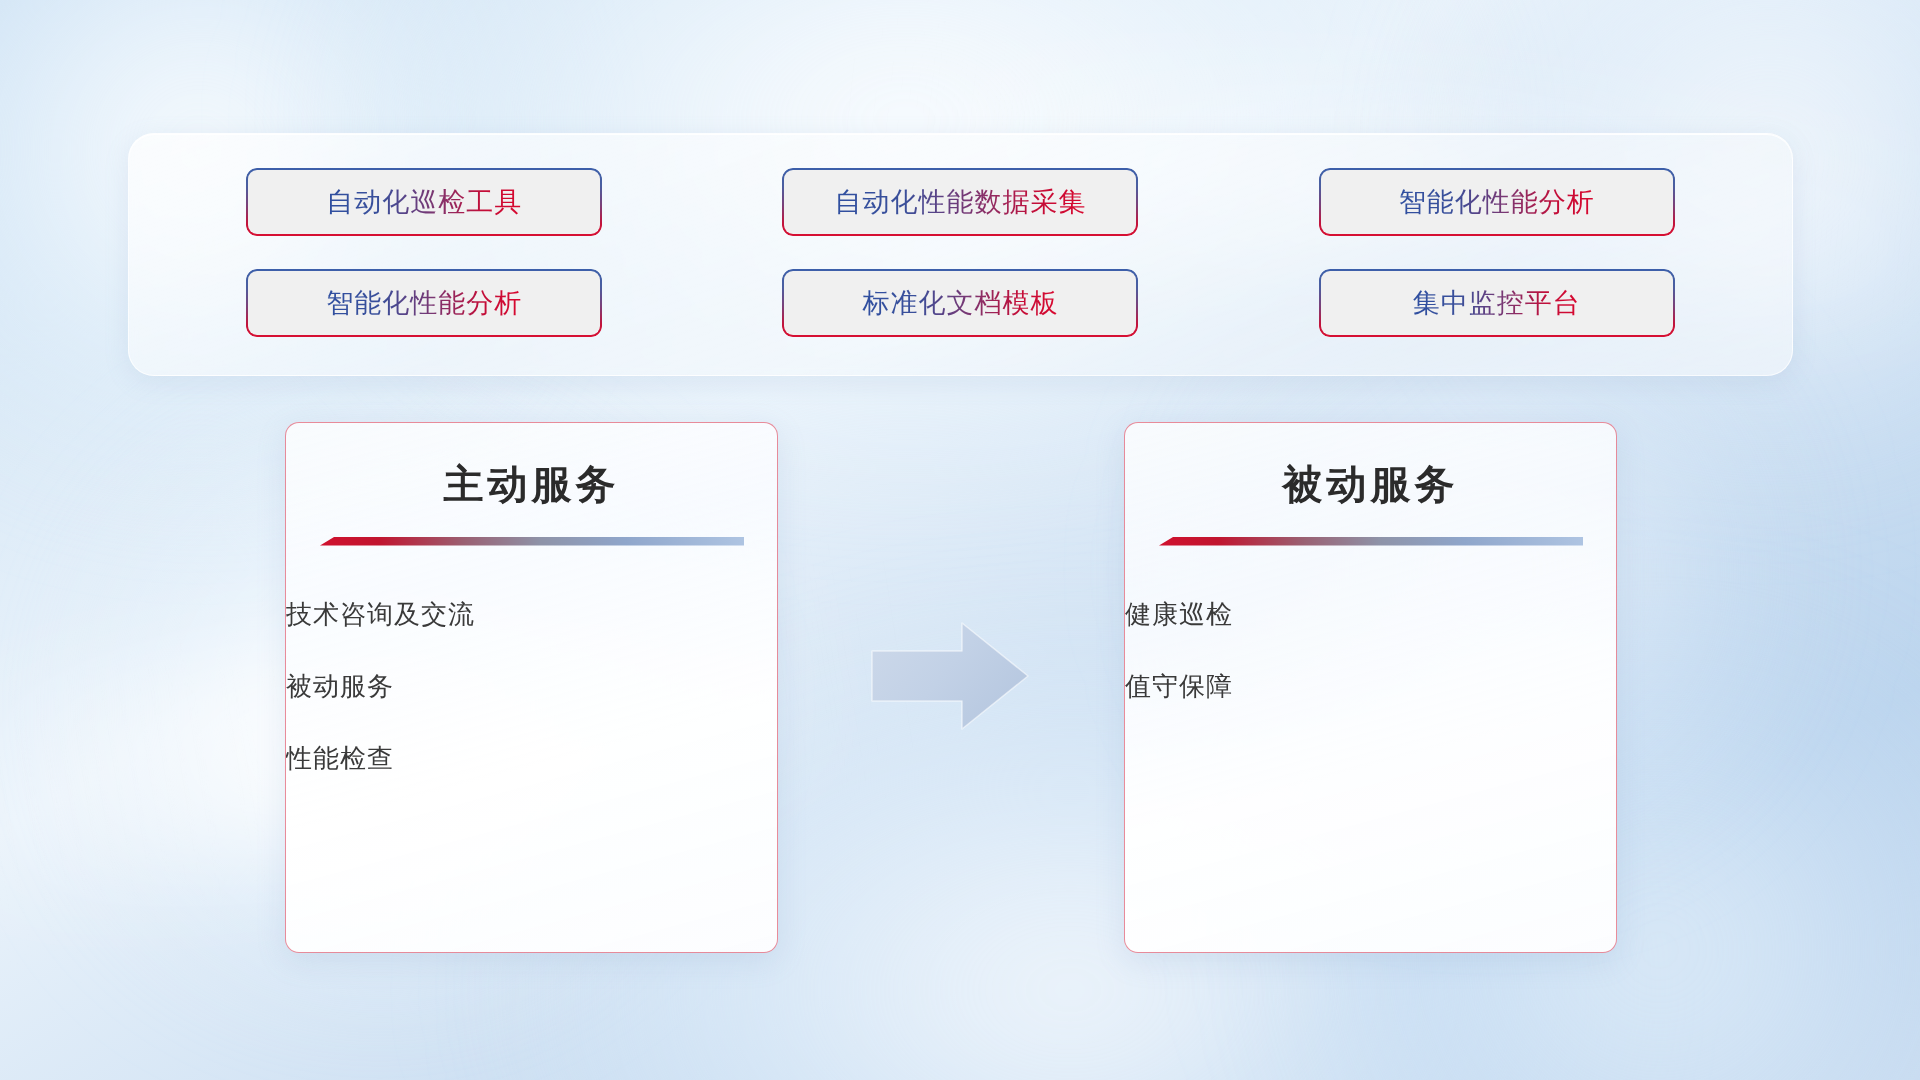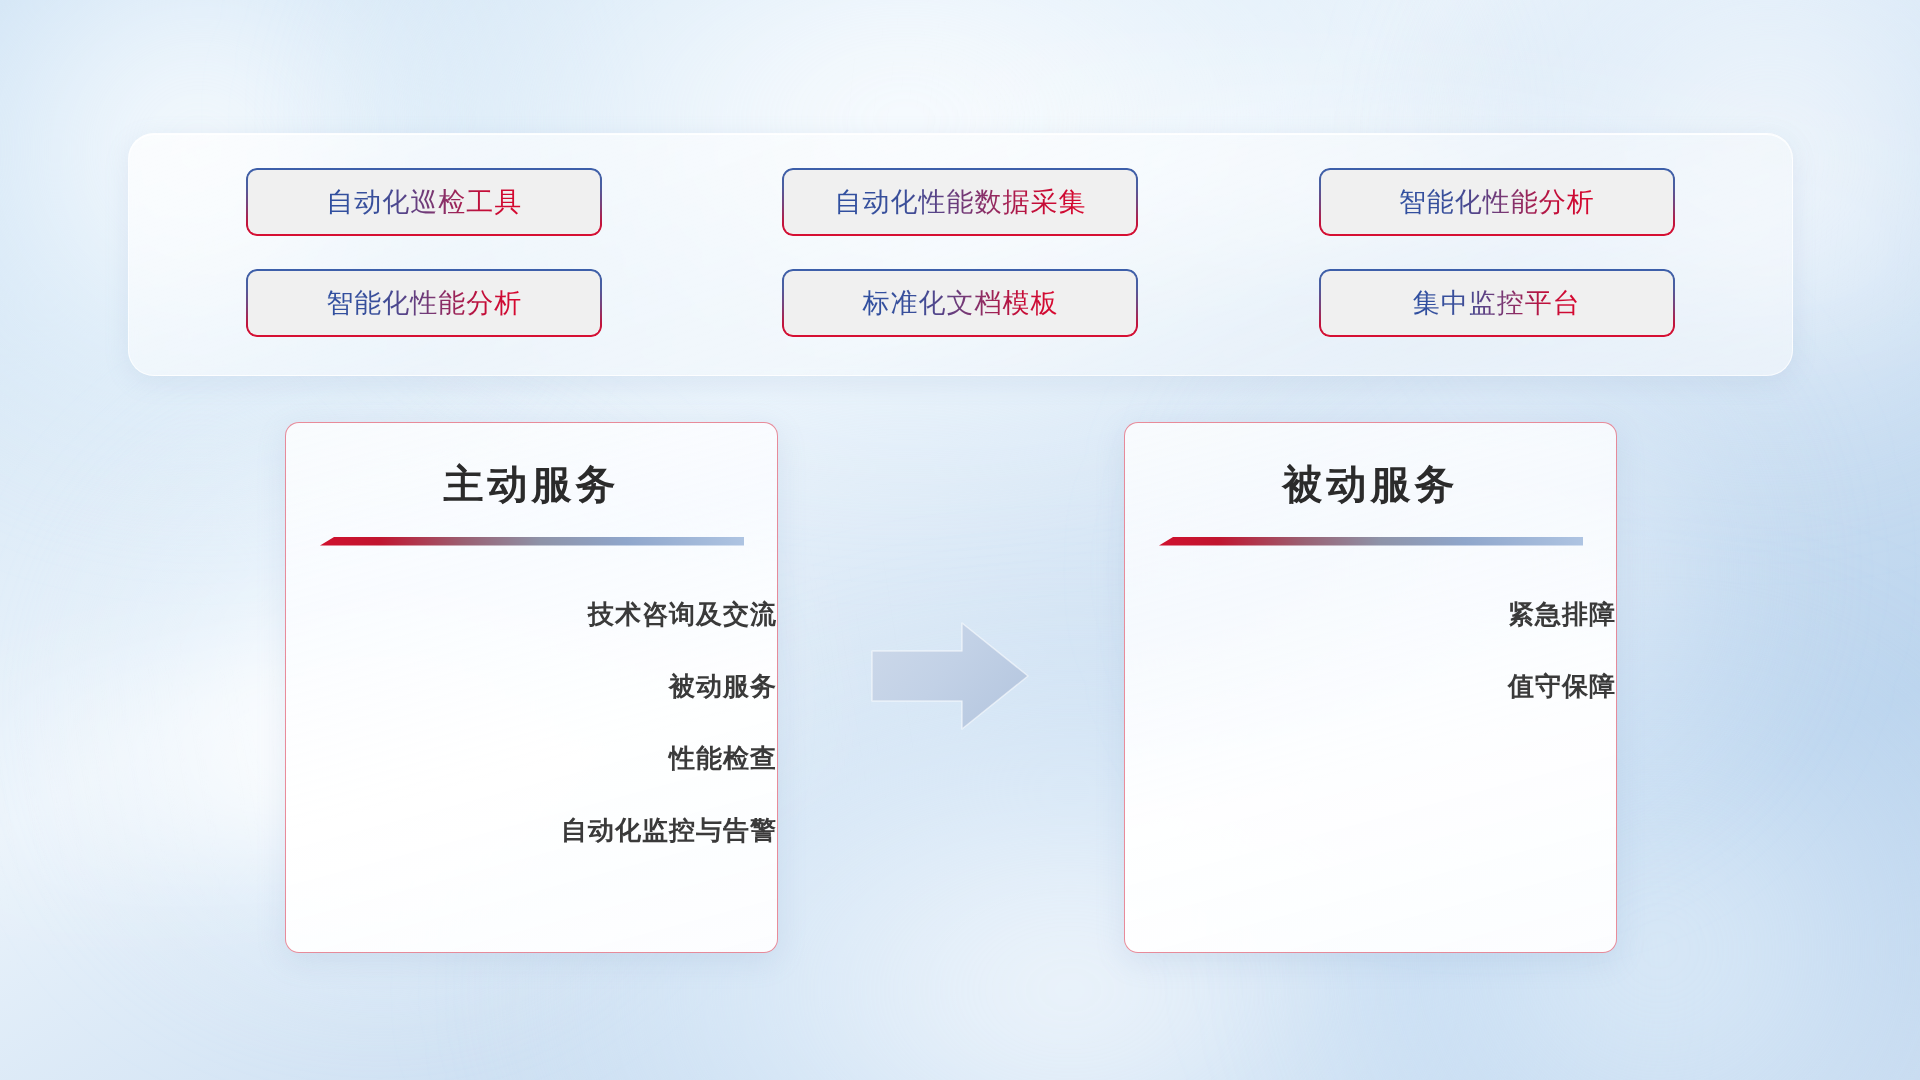--- a/index.html
+++ b/index.html
@@ -91,24 +91,23 @@
   .card-title{
     text-align:center; font-size:40px; font-weight:700; color:#2b2b2b;
     letter-spacing:4px; margin-top:34px;
   }
   .divider{
     position:relative; height:10px; margin:24px auto 0; width:424px;
   }
   .divider svg{ display:block; width:100%; height:100%; }
   .card-list{ margin-top:32px; display:flex; flex-direction:column; }
   .card-list li{
-    list-style:none; text-align:right;
+    list-style:none; text-align:left;
     font-size:26px; color:#3a3a3a; letter-spacing:1px;
     line-height:72px;
-    font-weight:bold;
   }
 
   
   .arrow{
     position:absolute; left:870px; top:621px; width:160px; height:110px;
   }
   .arrow svg{ display:block; width:100%; height:100%; }
 </style>
 </head>
 <body>
@@ -163,21 +162,20 @@
             <stop offset="100%" stop-color="#aec4e2"></stop>
           </linearGradient>
         </defs>
         <polygon points="0,9.5 14,1 424,1 424,9.5" fill="url(#dvL)"></polygon>
       </svg>
     </div>
     <ul class="card-list">
       <li>技术咨询及交流</li>
       <li>被动服务</li>
       <li>性能检查</li>
-      <li>自动化监控与告警</li>
     </ul>
   </div>
 
   <div class="arrow">
     <svg viewBox="0 0 160 110" aria-hidden="true">
       <defs>
         <linearGradient id="arrG" x1="0" y1="0" x2="1" y2="0.6">
           <stop offset="0%" stop-color="#cdd9ea"></stop>
           <stop offset="55%" stop-color="#c2d1e6"></stop>
           <stop offset="100%" stop-color="#b7c8e0"></stop>
@@ -198,18 +196,18 @@
             <stop offset="34%" stop-color="#9a6072"></stop>
             <stop offset="52%" stop-color="#8e93a8"></stop>
             <stop offset="72%" stop-color="#8fa6cb"></stop>
             <stop offset="100%" stop-color="#aec4e2"></stop>
           </linearGradient>
         </defs>
         <polygon points="0,9.5 14,1 424,1 424,9.5" fill="url(#dvR)"></polygon>
       </svg>
     </div>
     <ul class="card-list">
-      <li>紧急排障</li>
+      <li>健康巡检</li>
       <li>值守保障</li>
     </ul>
   </div>
 
 </div>
 
 </body></html>

